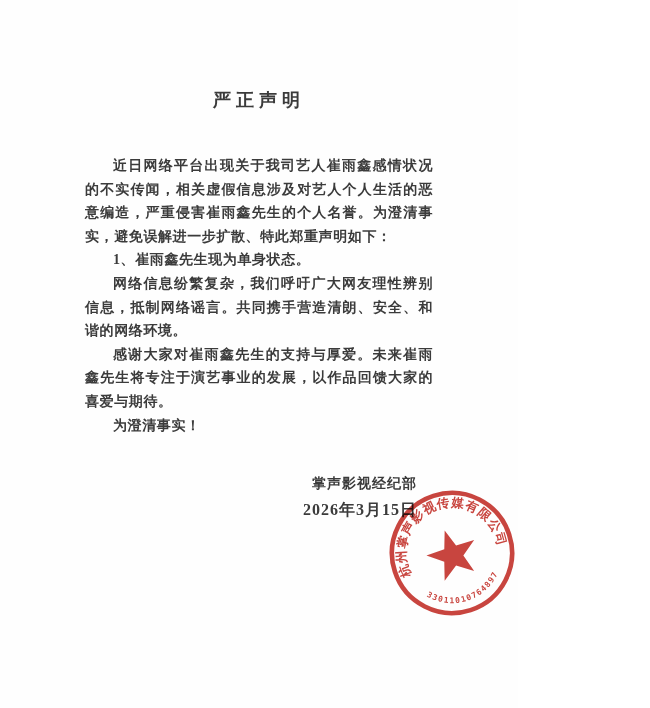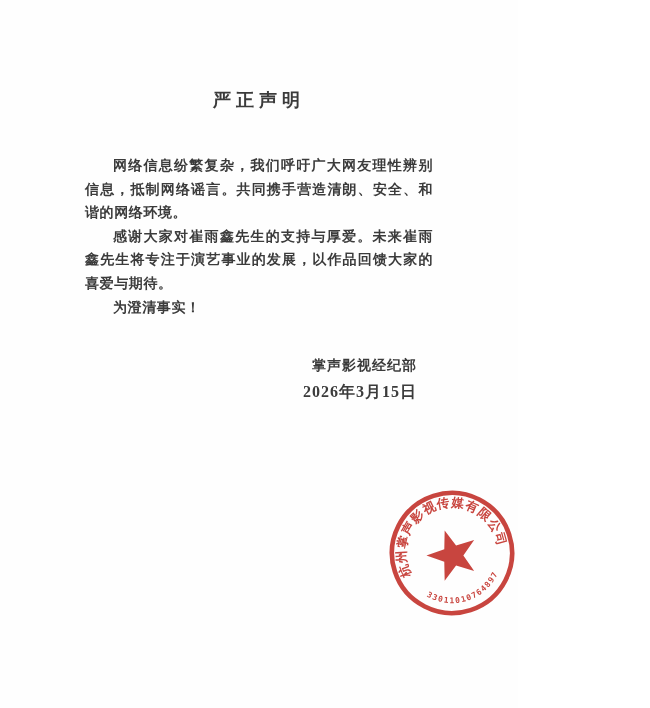--- a/index.html
+++ b/index.html
@@ -48,20 +48,22 @@
   }
 </style>
 </head>
 <body>
 
 <div class="page">
 
   <div class="doc">
     <h1 class="doc-title">严正声明</h1>
 
+    <p>近日网络平台出现关于我司艺人崔雨鑫感情状况的不实传闻，相关虚假信息涉及对艺人个人生活的恶意编造，严重侵害崔雨鑫先生的个人名誉。为澄清事实，避免误解进一步扩散、特此郑重声明如下：</p>
+    <p>1、崔雨鑫先生现为单身状态。</p>
     <p>网络信息纷繁复杂，我们呼吁广大网友理性辨别信息，抵制网络谣言。共同携手营造清朗、安全、和谐的网络环境。</p>
     <p>感谢大家对崔雨鑫先生的支持与厚爱。未来崔雨鑫先生将专注于演艺事业的发展，以作品回馈大家的喜爱与期待。</p>
     <p>为澄清事实！</p>
 
     <div class="signature">
       <div class="dept">掌声影视经纪部</div>
       <div class="date">2026年3月15日</div>
     </div>
   </div>
 

